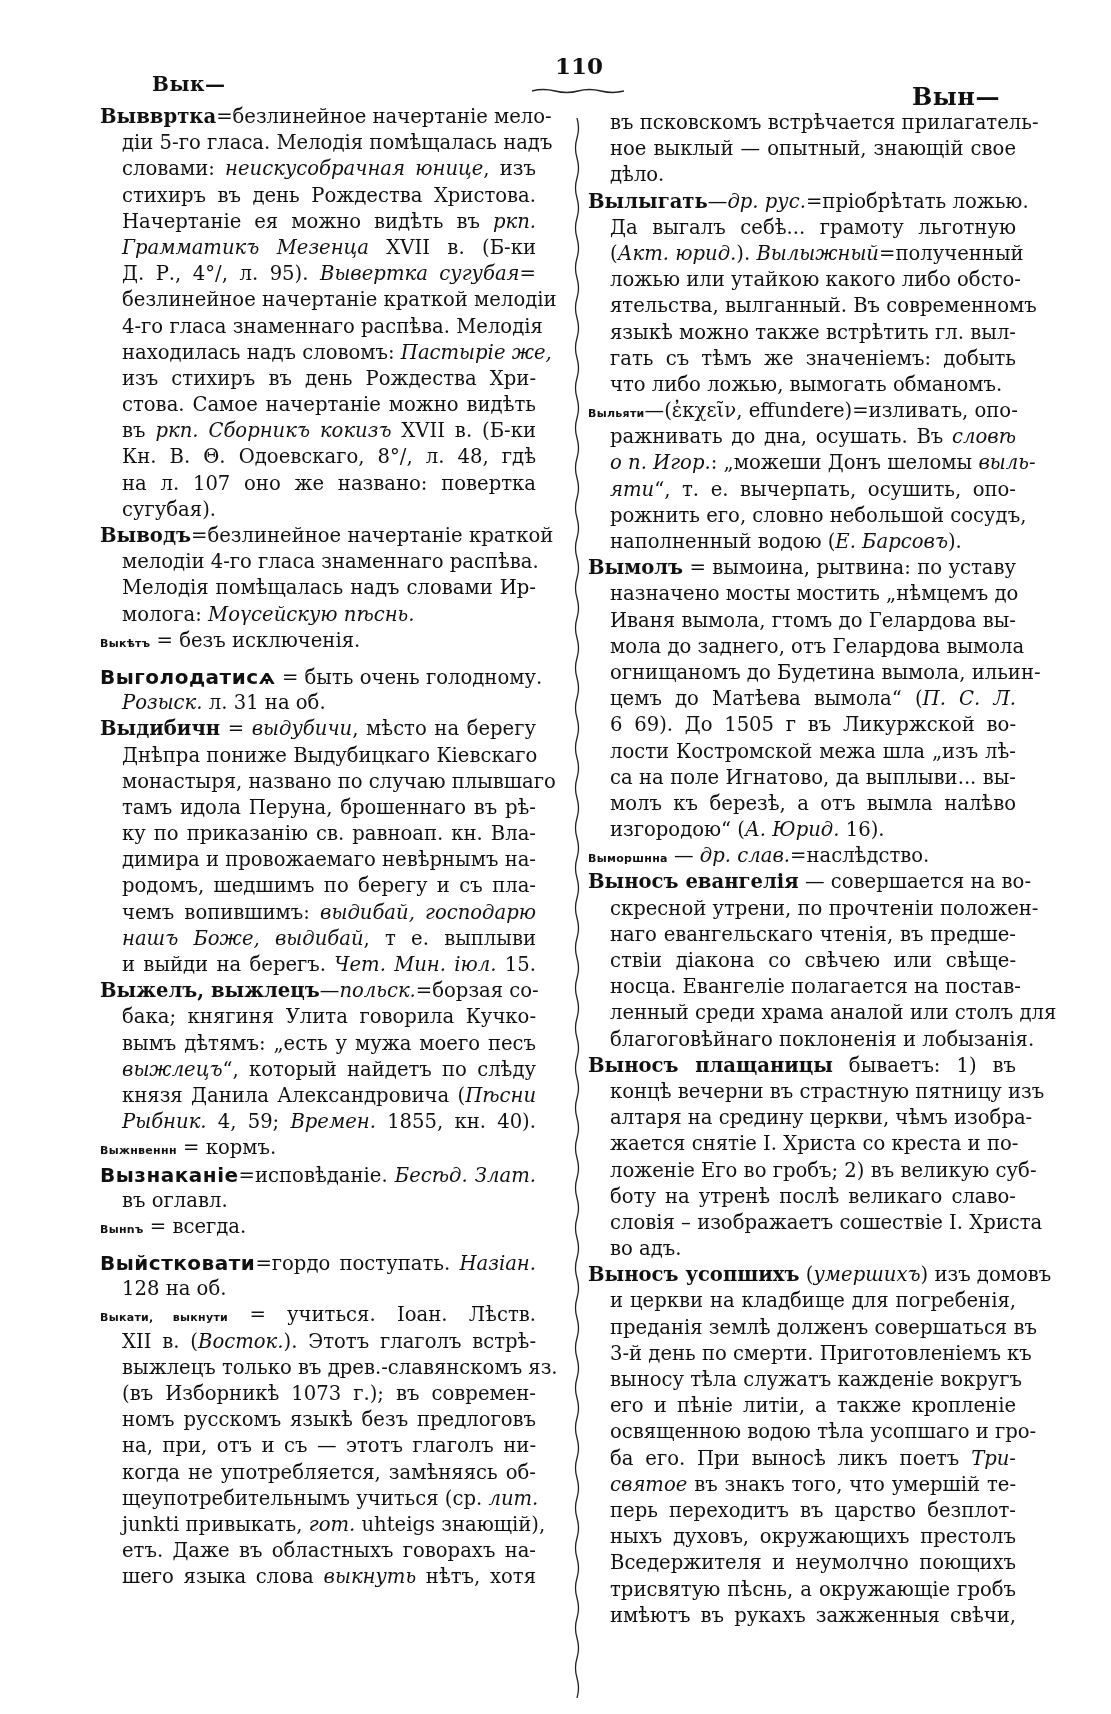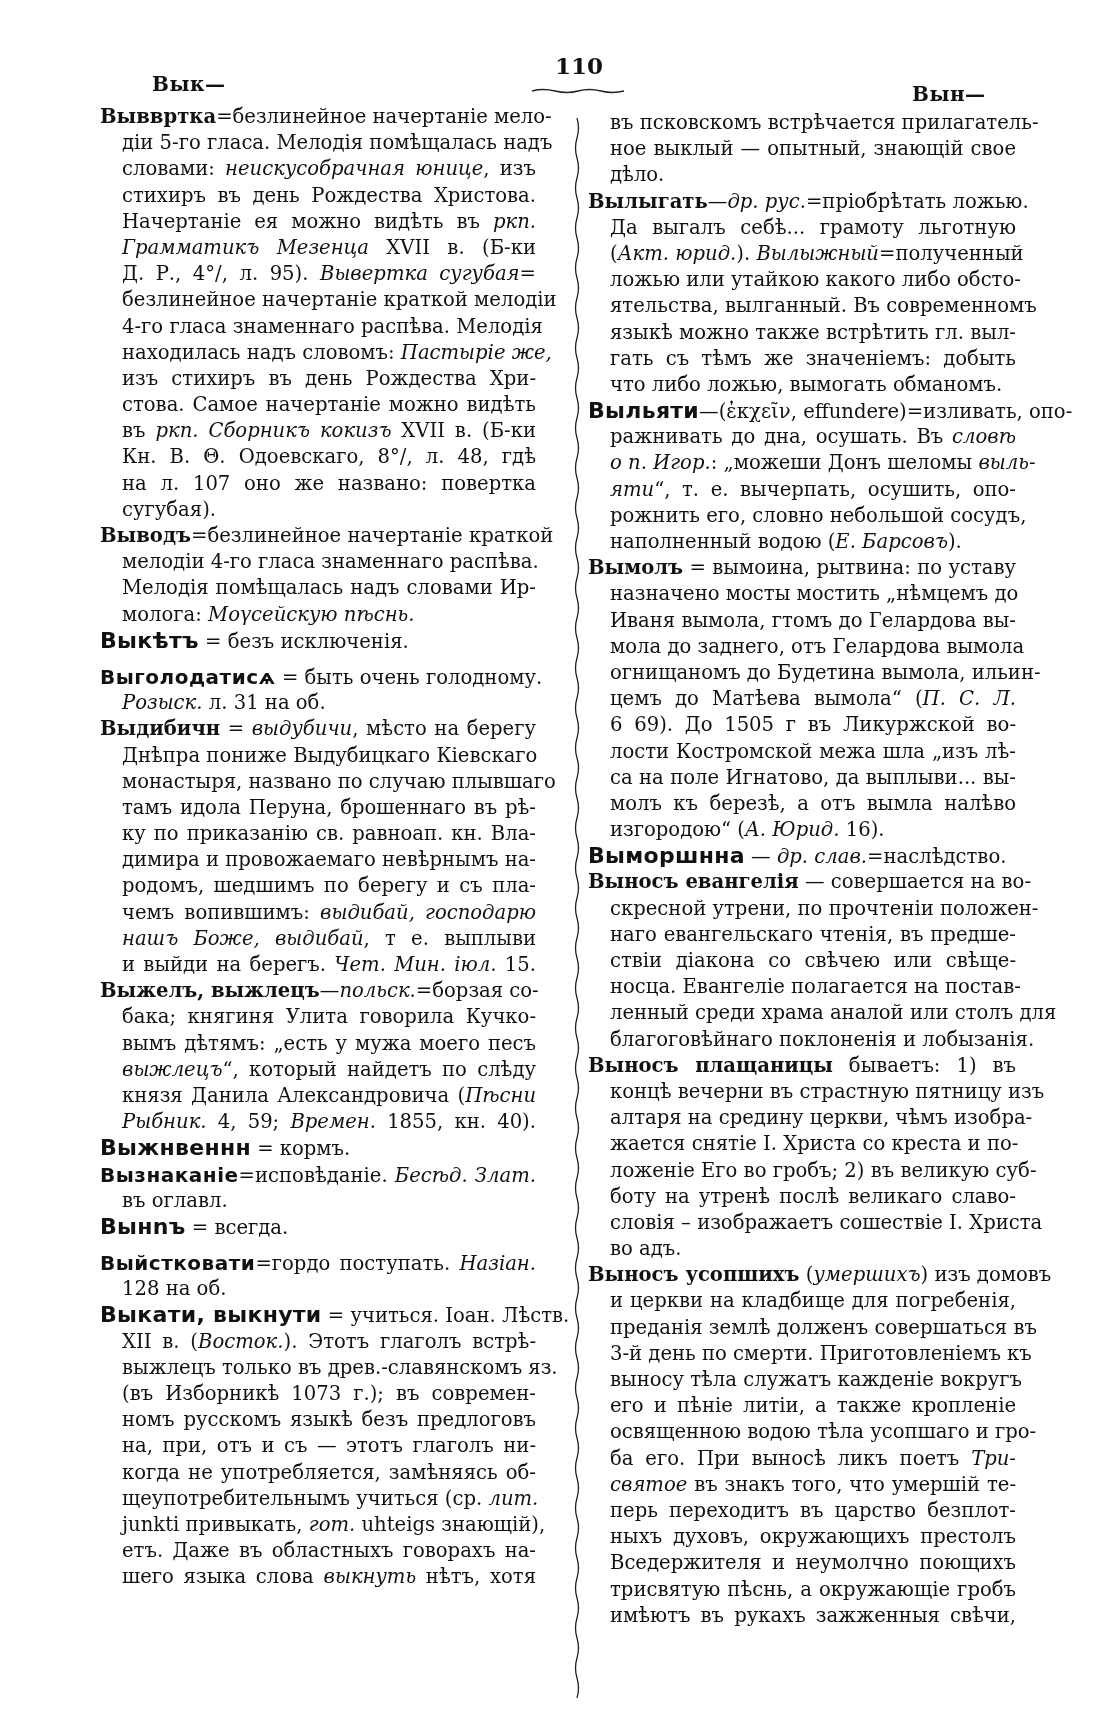--- a/index.html
+++ b/index.html
@@ -1,32 +1,32 @@
 <!DOCTYPE html>
 <html><head>
 <meta charset="utf-8">
 <style>
   html, body { margin: 0; padding: 0; background: #ffffff; }
   body { width: 1111px; height: 1714px; position: relative; overflow: hidden;
          font-family: "DejaVu Serif", "Liberation Serif", serif; color: #111; }
   .page { position: absolute; left: 0; top: 0; width: 1111px; height: 1469px; }
   .header-left { position: absolute; left: 152px; top: 72px; font-weight: bold; font-size: 20px; letter-spacing: 0.5px; }
-  .header-right { position: absolute; left: 912px; top: 82px; font-weight: bold; font-size: 20px; letter-spacing: 0.5px; }
+  .header-right { position: absolute; left: 912px; top: 82px; font-weight: bold; font-size: 24px; letter-spacing: 0.5px; }
   .page-number { position: absolute; left: 555px; top: 52px; font-weight: bold; font-size: 23px; }
   .page-rule { position: absolute; left: 532px; top: 88px; width: 92px; height: 6px; }
   .col-divider { position: absolute; left: 573px; top: 118px; width: 8px; height: 1580px; }
   .col { position: absolute; top: 104px; font-size: 19.6px; line-height: 26.2px; }
   .col-left { left: 100px; width: 436px; }
   .col-right { left: 588px; width: 428px; top: 110px; }
   .line { white-space: nowrap; text-align: justify; text-align-last: justify; height: 26.2px; overflow: visible; }
   .line.last { text-align-last: left; }
   .line.indent { padding-left: 22px; }
   .entry-gap { height: 10px; }
   .hw { font-weight: bold; }
-  .slav { font-weight: bold; font-family: "DejaVu Sans", "Liberation Sans", sans-serif; font-size: 22px; letter-spacing: 0.3px; margin-top: 40px; }
+  .slav { font-weight: bold; font-family: "DejaVu Sans", "Liberation Sans", sans-serif; font-size: 11px; letter-spacing: 0.3px; margin-top: 40px; }
   .slav-lg { font-weight: bold; font-family: "DejaVu Sans", "Liberation Sans", sans-serif; font-size: 20px; letter-spacing: 0.5px; }
   .it { font-style: italic; }
 </style>
 </head>
 <body>
 
 <div class="page">
   <div class="header-left">Вык—</div>
   <div class="page-number">110</div>
   <svg class="page-rule" viewBox="0 0 92 6" preserveAspectRatio="none">

